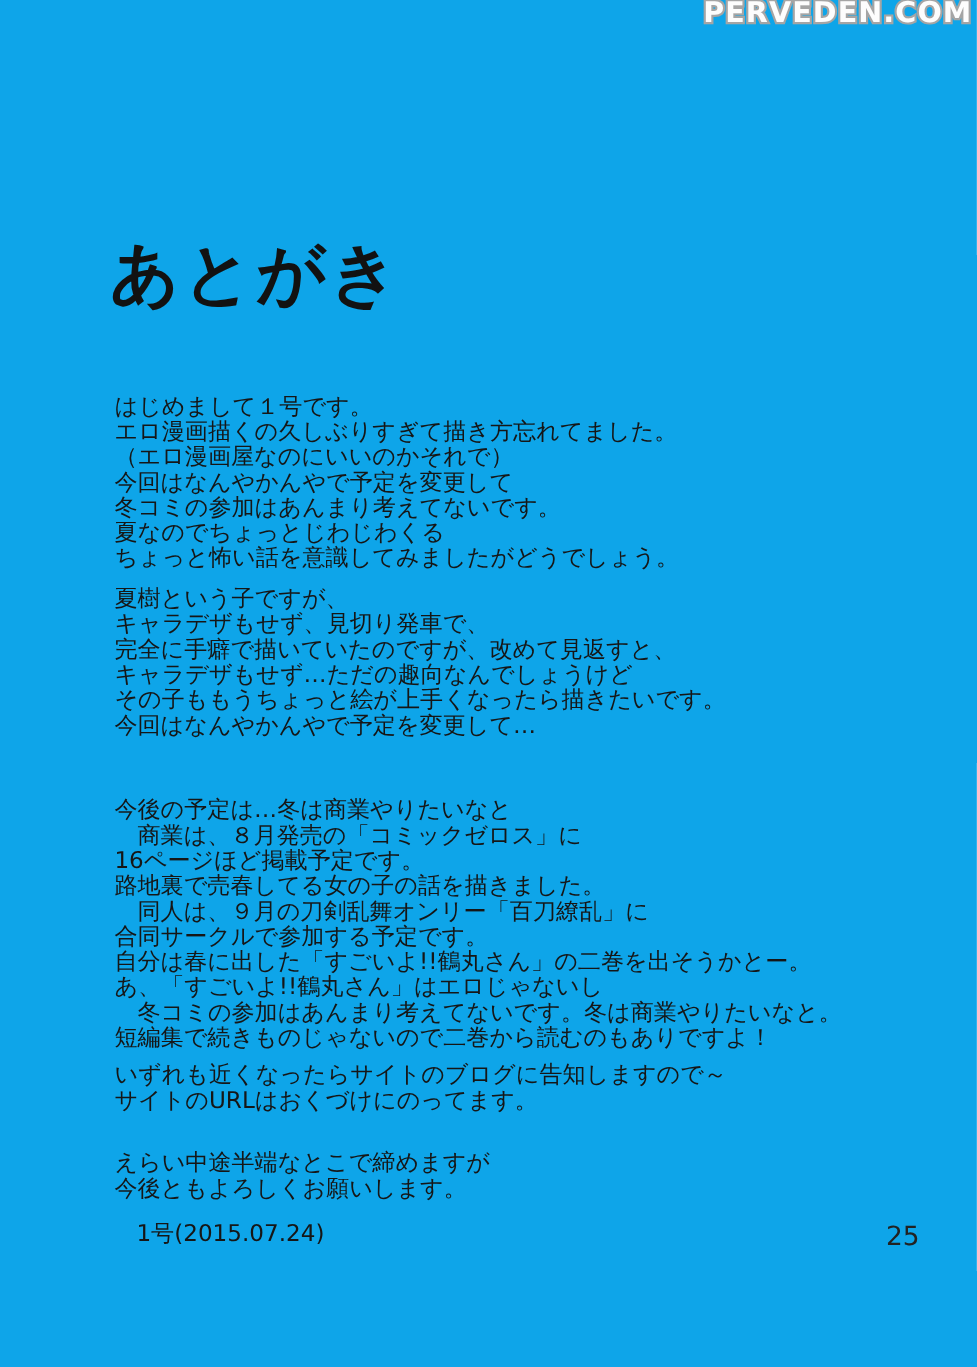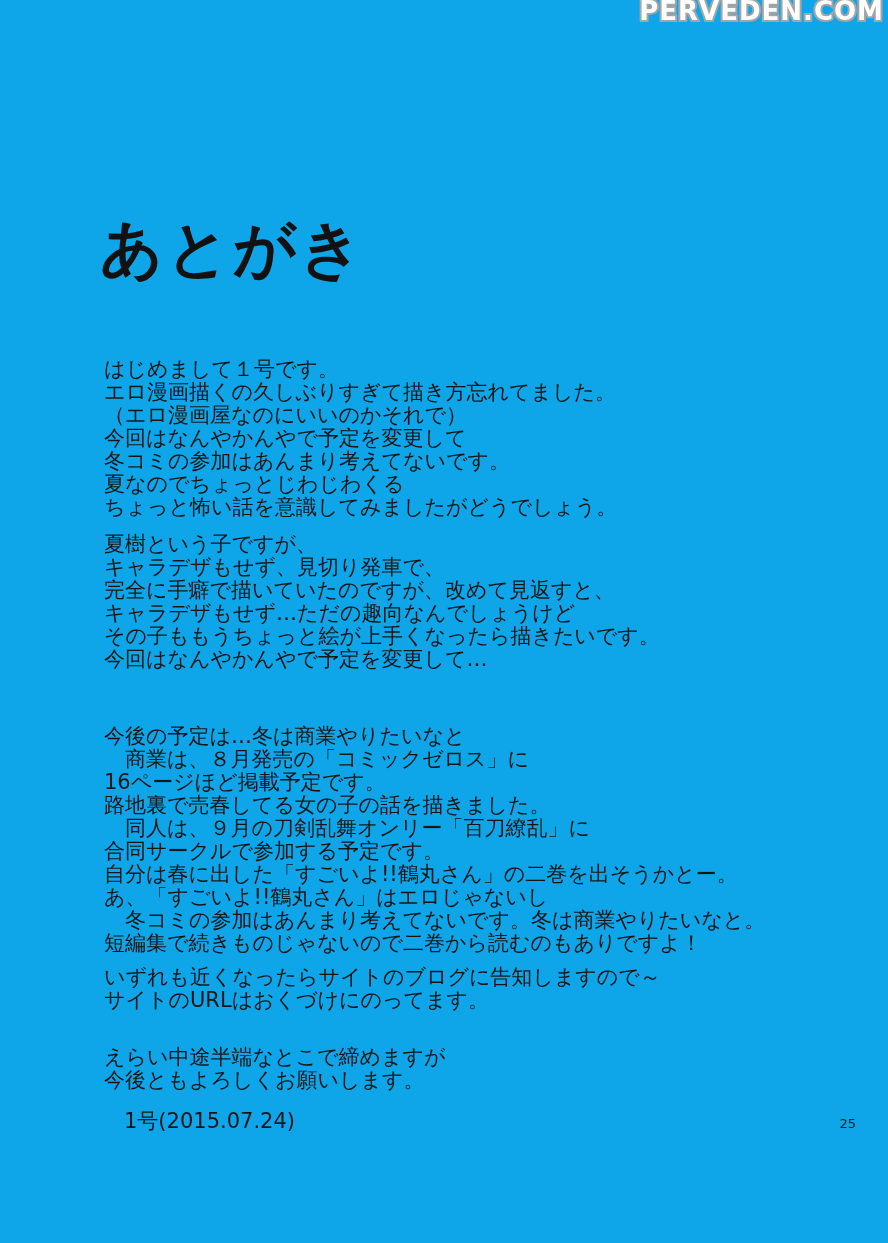--- a/index.html
+++ b/index.html
@@ -60,23 +60,23 @@
     left: 105px;
     top: 1109px;
     font-size: 21px;
     line-height: 25px;
     color: #161616;
     white-space: nowrap;
     margin-left: 19px;
   }
   .page-number {
     position: absolute;
-    right: 32px;
+    right: 52px;
     top: 1113px;
-    font-size: 13px;
+    font-size: 24px;
     line-height: 22px;
     color: #222222;
   }
 </style>
 </head>
 <body>
 
 <div class="page">
 
   <svg class="watermark-svg" viewBox="0 0 260 44">

